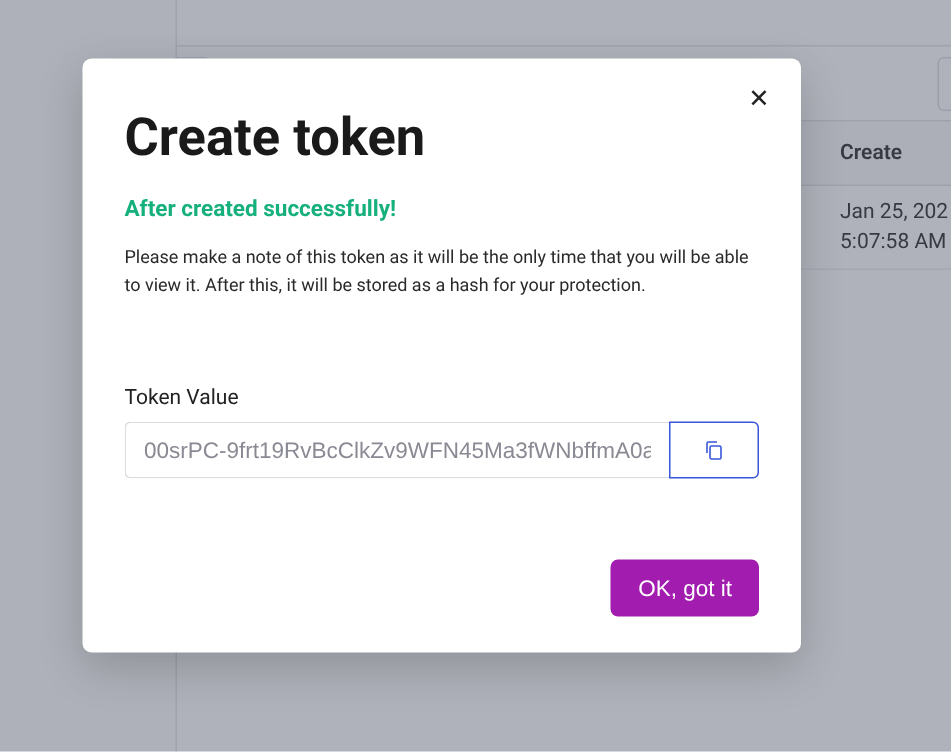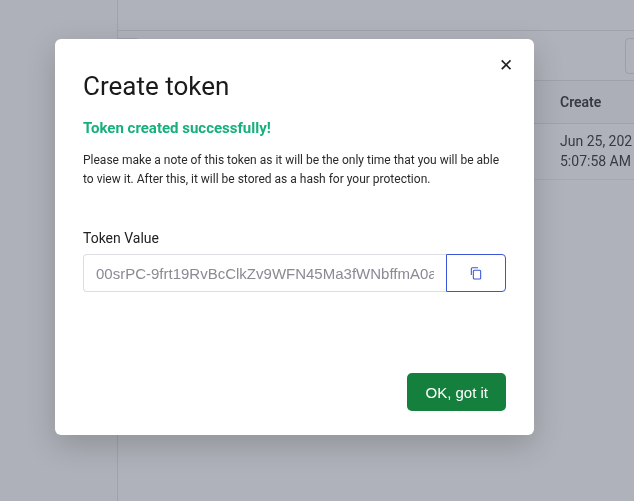--- a/index.html
+++ b/index.html
@@ -69,88 +69,88 @@
       background:#fff; border-radius:6px; padding:26px 28px 24px 28px;
       box-shadow:0 10px 30px rgba(0,0,0,0.18);
       display:flex; flex-direction:column;
     }
     .close-btn {
       position:absolute; top:14px; right:16px;
       width:24px; height:24px; border:none; background:none;
       cursor:pointer; font-size:17px; color:#222;
     }
     .modal-title {
-      font-size:26px; font-weight:400; color:#1a1a1a; margin-bottom:18px; margin-top:6px;
+      font-size:35px; font-weight:700; color:#1a1a1a; margin-bottom:18px; margin-top:6px;
     }
     .success-msg {
       font-size:15px; font-weight:700; color:#16b07d; margin-bottom:14px;
     }
     .info-msg {
       font-size:12px; color:#2a2a2a; line-height:1.55;
     }
     .token-label {
-      margin-top:42px; font-size:14px; color:#222; margin-bottom:8px;
+      margin-top:58px; font-size:14px; color:#222; margin-bottom:8px;
     }
     .token-row { display:flex; }
     .token-field {
       flex:1; height:38px; border:1px solid #dcdce2; border-radius:4px 0 0 4px;
       padding:0 12px; font-size:15px; color:#8a8a94; background:#fff;
       border-right:none; outline:none;
     }
     .copy-btn {
       width:60px; height:38px; border:1px solid #3a56d8; border-radius:0 4px 4px 0;
       background:#fff; color:#3a56d8; cursor:pointer;
       display:flex; align-items:center; justify-content:center;
     }
     .copy-btn svg { width:16px; height:16px; stroke:#3a56d8; fill:none; stroke-width:1.6; }
     .modal-footer {
       margin-top:auto; display:flex; justify-content:flex-end;
     }
     .ok-btn {
       height:38px; padding:0 18px; border:none; border-radius:5px;
-      background:#15803d; color:#fff; font-size:15px; font-weight:500; cursor:pointer;
+      background:#a21caf; color:#fff; font-size:15px; font-weight:500; cursor:pointer;
     }
   </style>
 </head>
 <body>
 
 <div class="bg-page">
   <div class="bg-topbar">
     <button class="token-btn">token</button>
   </div>
   <div class="bg-midbar">
     <input class="filter-input" placeholder="alue" style="">
     <button class="search-btn">S</button>
   </div>
   <div class="bg-header-row">
     <div class="col-es">s</div>
     <div class="col-ex">Create</div>
   </div>
   <div class="bg-data-row">
     <div class="date-lines">
-      <div>Jun 25, 202</div>
+      <div>Jan 25, 202</div>
       <div>5:07:58 AM</div>
     </div>
   </div>
 
   <div class="bg-sidebar">
     <div class="side-item side-1">ck</div>
     <div class="side-item side-2">tokens</div>
   </div>
 </div>
 
 <div class="overlay"></div>
 
 <div class="modal">
   <button class="close-btn" aria-label="Close">
     <span>✕</span>
   </button>
 
   <h1 class="modal-title">Create token</h1>
-  <div class="success-msg">Token created successfully!</div>
+  <div class="success-msg">After created successfully!</div>
   <div class="info-msg">Please make a note of this token as it will be the only time that you will be able to view it. After this, it will be stored as a hash for your protection.</div>
 
   <div class="token-label">Token Value</div>
   <div class="token-row">
     <input class="token-field" type="text" readonly="" value="00srPC-9frt19RvBcClkZv9WFN45Ma3fWNbffmA0aI" style="">
     <button class="copy-btn" aria-label="Copy token">
       <svg viewBox="0 0 24 24">
         <rect x="8" y="8" width="11" height="13" rx="1.5"></rect>
         <path d="M5 15 V5.5 A1.5 1.5 0 0 1 6.5 4 H15"></path>
       </svg>

